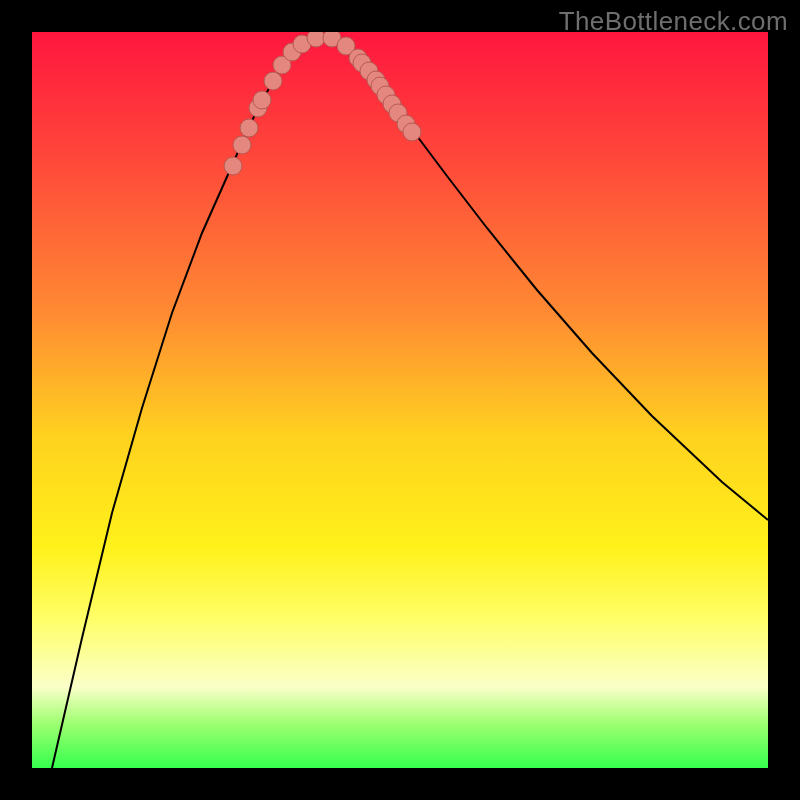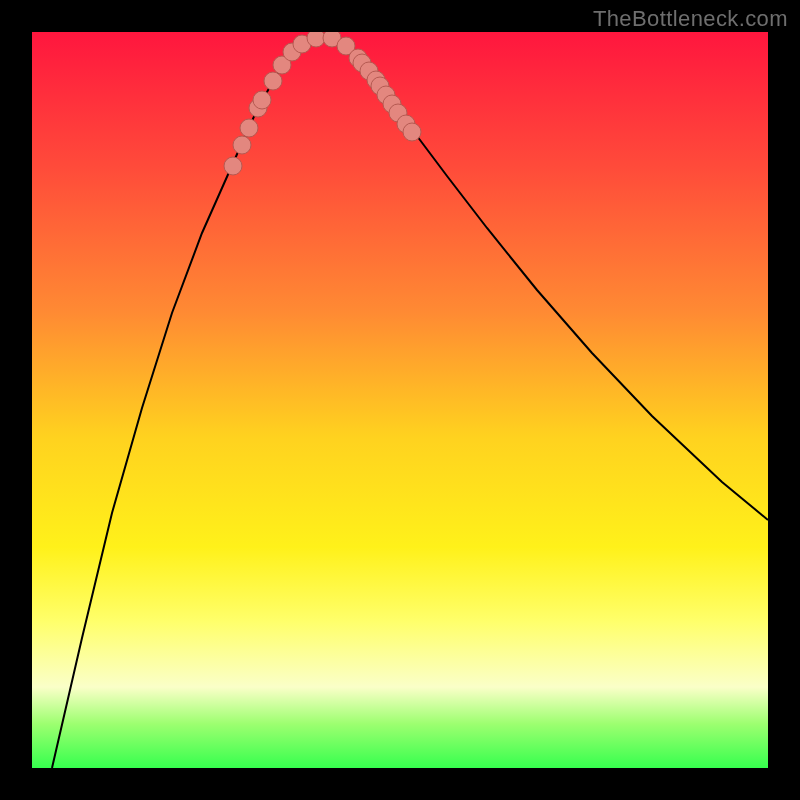--- a/index.html
+++ b/index.html
@@ -37,21 +37,21 @@
       #faffc8 89%,
       #9dff70 94%,
       #36ff4e 100%
     );
   }
   .watermark {
     position: absolute;
     top: 6px;
     right: 12px;
     color: #6e6e6e;
-    font-size: 22px;
+    font-size: 26px;
     letter-spacing: 0.4px;
     user-select: none;
   }
   svg {
     position: absolute;
     left: 0;
     top: 0;
   }
 </style>
 </head>

